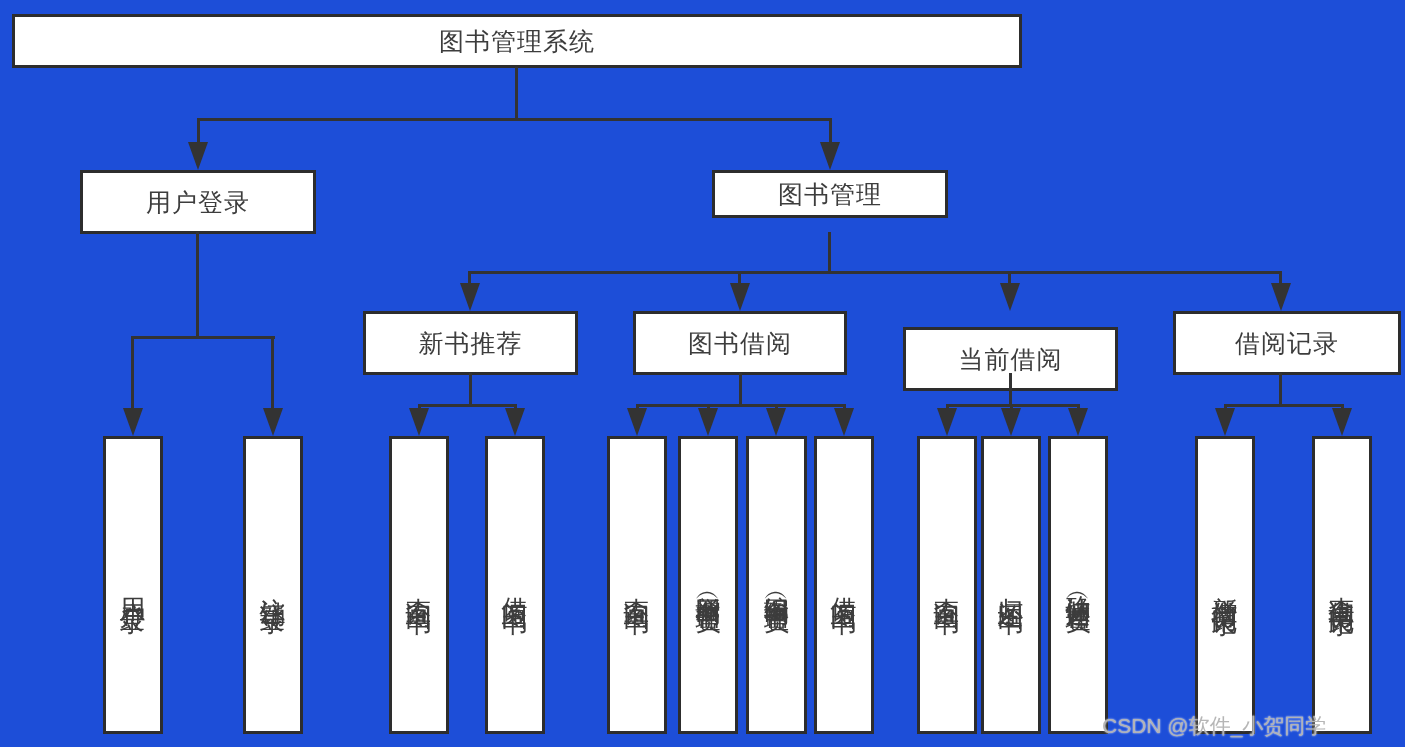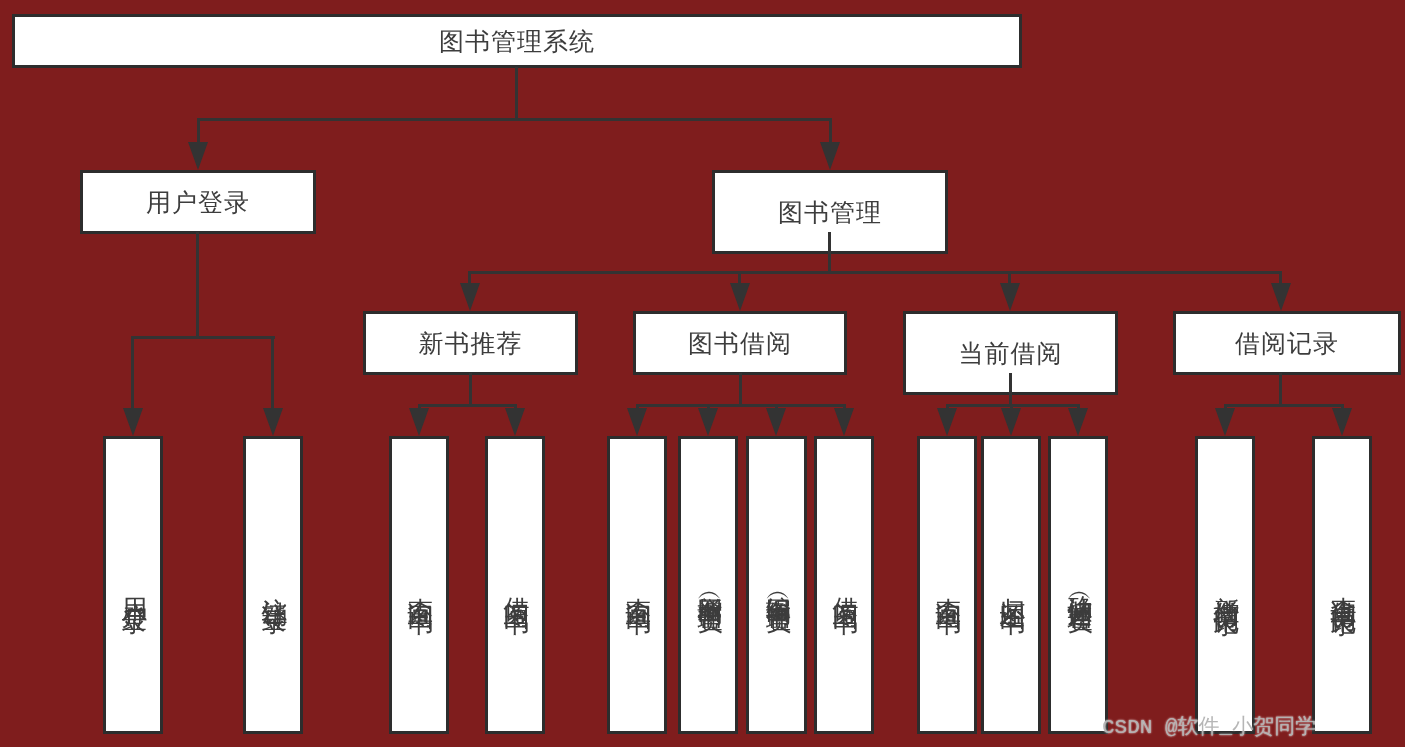--- a/index.html
+++ b/index.html
@@ -1,20 +1,20 @@
 <!DOCTYPE html>
 <html><head>
 <meta charset="utf-8">
 <style>
   html,body{margin:0;padding:0;background:#ffffff;}
   #canvas{
     position:relative;
     width:1405px;height:747px;
-    background:#7f1d1d;
-    font-family:Liberation Mono, monospace;
+    background:#1d4ed8;
+    font-family:Liberation Sans, sans-serif;
     overflow:hidden;
   }
   .box{
     position:absolute;
     box-sizing:border-box;
     border:3px solid #2d2d2d;
     background:#ffffff;
     display:flex;
     align-items:center;
     justify-content:center;
@@ -64,21 +64,21 @@
   <div class="vl" style="left:515px;top:67px;height:52px;"></div>
   <div class="hl" style="left:197px;top:118px;width:634px;"></div>
   <div class="vl" style="left:197px;top:118px;height:30px;"></div>
   <div class="arr" style="left:188px;top:142px;"></div>
   <div class="vl" style="left:829px;top:118px;height:30px;"></div>
   <div class="arr" style="left:820px;top:142px;"></div>
 
   <div class="box" style="left:80px;top:170px;width:236px;height:64px;">
     <span class="hlabel">用户登录</span>
   </div>
-  <div class="box" style="left:712px;top:170px;width:236px;height:84px;">
+  <div class="box" style="left:712px;top:170px;width:236px;height:48px;">
     <span class="hlabel">图书管理</span>
   </div>
 
   <div class="vl" style="left:196px;top:232px;height:106px;"></div>
   <div class="hl" style="left:131px;top:336px;width:144px;"></div>
   <div class="vl" style="left:131px;top:336px;height:76px;"></div>
   <div class="arr" style="left:123px;top:408px;"></div>
   <div class="vl" style="left:271px;top:336px;height:76px;"></div>
   <div class="arr" style="left:263px;top:408px;"></div>
 
@@ -92,21 +92,21 @@
   <div class="arr" style="left:1000px;top:283px;"></div>
   <div class="vl" style="left:1279px;top:271px;height:16px;"></div>
   <div class="arr" style="left:1271px;top:283px;"></div>
 
   <div class="box" style="left:633px;top:311px;width:214px;height:64px;">
     <span class="hlabel">图书借阅</span>
   </div>
   <div class="box" style="left:363px;top:311px;width:215px;height:64px;">
     <span class="hlabel">新书推荐</span>
   </div>
-  <div class="box" style="left:903px;top:311px;width:215px;height:84px;justify-content:center;">
+  <div class="box" style="left:903px;top:327px;width:215px;height:64px;justify-content:center;">
     <span class="hlabel">当前借阅</span>
   </div>
   <div class="box" style="left:1173px;top:311px;width:228px;height:64px;">
     <span class="hlabel">借阅记录</span>
   </div>
 
   <div class="vl" style="left:469px;top:373px;height:33px;"></div>
   <div class="hl" style="left:418px;top:404px;width:99px;"></div>
   <div class="vl" style="left:418px;top:404px;height:8px;"></div>
   <div class="arr" style="left:409px;top:408px;"></div>

